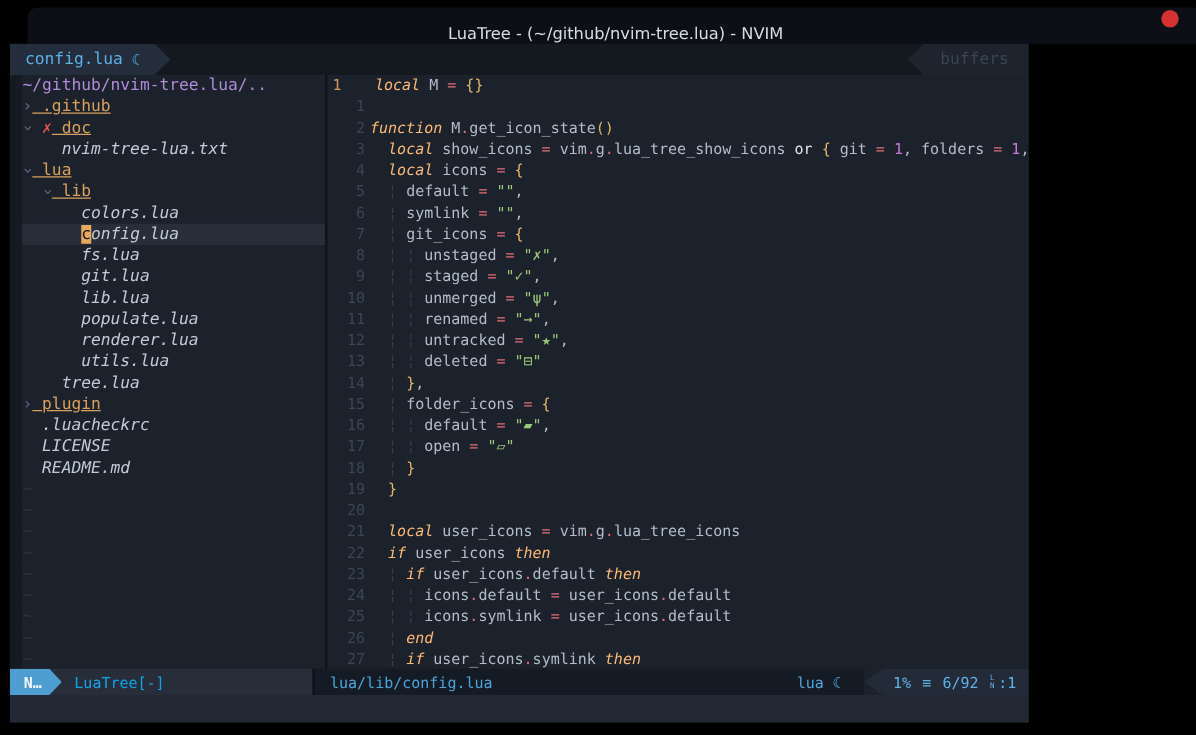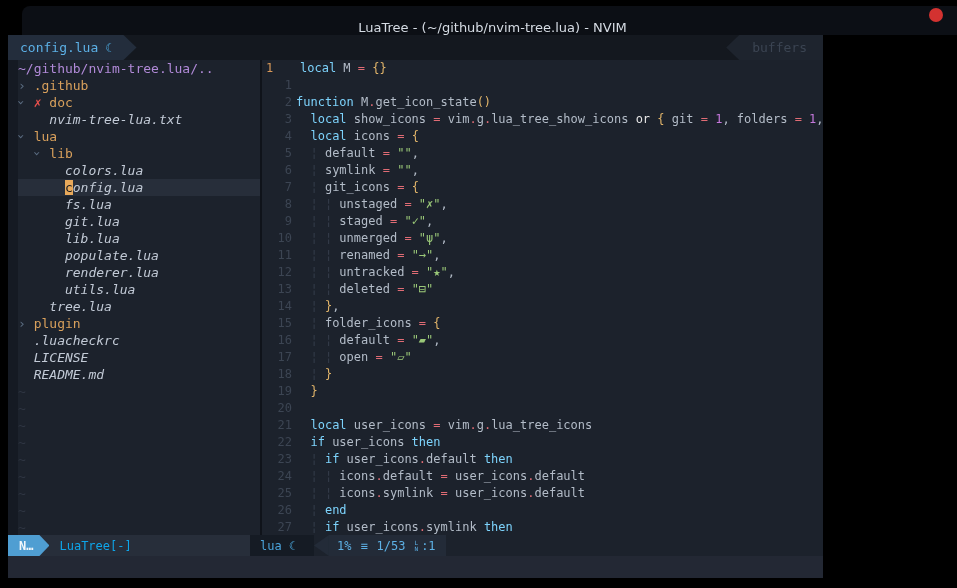--- a/index.html
+++ b/index.html
@@ -21,35 +21,35 @@
   .tab-spacer{flex:1;}
   .buffers{display:flex;align-items:center;padding:0 16px 0 26px;background:#1e242e;color:#3b4452;font-size:13px;
        clip-path:polygon(13px 0,100% 0,100% 100%,13px 100%,0 50%);}
   
   .main{flex:1 1 auto;display:flex;overflow:hidden;}
   .tree{width:242px;flex:0 0 242px;overflow:hidden;font-size:13px;line-height:17px;white-space:pre;
         background:linear-gradient(90deg,#151a23 0,#151a23 10px,#1c222c 10px);padding-left:10px;}
   .trow{height:17px;}
   .trow.cursorline{background:#272e3a;}
   .c-root{color:#b18ad8;}
-  .c-folder{color:#d8a05c;}
+  .c-folder{color:#d8a05c;text-decoration:underline;}
   .c-file{color:#c2cad6;font-style:italic;}
   .c-t{color:#c2cad6;}
   .c-chev,.c-chevd{color:#5b6d82;}
   .c-chevd{display:inline-block;transform:rotate(90deg);}
   .c-mark{color:#e8504c;}
   .c-tilde{color:#2e3542;}
   .c-cursor{background:#e8a95b;color:#14181f;}
   .editor{flex:1 1 auto;border-left:2px solid #0f131a;overflow:hidden;font-size:12px;line-height:17px;
           white-space:pre;background:#1c222c;}
   .crow{height:17px;display:flex;}
   .lnum{flex:0 0 30px;text-align:right;padding-right:4px;color:#3c4553;}
   .lnum.cur{text-align:left;padding-left:4px;color:#d79859;}
   .ctext{flex:1 1 auto;overflow:hidden;}
-  .tk-k{color:#7dd3fc;}
+  .tk-k{color:#fdba74;font-style:italic;}
   .tk-kb{color:#e5e5e5;}
   .tk-o{color:#e06c75;}
   .tk-b{color:#e2b56a;}
   .tk-s{color:#9ac878;}
   .tk-n{color:#c678dd;}
   .tk-t{color:#b3bcc8;}
   .tk-g{color:#353d4b;}
   
   .statusbar{height:21px;flex:0 0 auto;display:flex;align-items:stretch;font-size:12px;}
   .sl-left{width:242px;flex:0 0 242px;background:#272e3a;display:flex;align-items:center;}
@@ -91,29 +91,30 @@
   <div class="main">
     <div class="tree"><div class="trow"><span class="c-root">~/github/nvim-tree.lua/..</span></div><div class="trow"><span class="c-chev">›</span><span class="c-folder"> .github</span></div><div class="trow"><span class="c-chevd">›</span><span class="c-mark"> ✗</span><span class="c-folder"> doc</span></div><div class="trow"><span class="c-file">    nvim-tree-lua.txt</span></div><div class="trow"><span class="c-chevd">›</span><span class="c-folder"> lua</span></div><div class="trow"><span class="c-t">  </span><span class="c-chevd">›</span><span class="c-folder"> lib</span></div><div class="trow"><span class="c-file">      colors.lua</span></div><div class="trow cursorline"><span class="c-t">      </span><span class="c-cursor">c</span><span class="c-file">onfig.lua</span></div><div class="trow"><span class="c-file">      fs.lua</span></div><div class="trow"><span class="c-file">      git.lua</span></div><div class="trow"><span class="c-file">      lib.lua</span></div><div class="trow"><span class="c-file">      populate.lua</span></div><div class="trow"><span class="c-file">      renderer.lua</span></div><div class="trow"><span class="c-file">      utils.lua</span></div><div class="trow"><span class="c-file">    tree.lua</span></div><div class="trow"><span class="c-chev">›</span><span class="c-folder"> plugin</span></div><div class="trow"><span class="c-file">  .luacheckrc</span></div><div class="trow"><span class="c-file">  LICENSE</span></div><div class="trow"><span class="c-file">  README.md</span></div><div class="trow"><span class="c-tilde">~</span></div><div class="trow"><span class="c-tilde">~</span></div><div class="trow"><span class="c-tilde">~</span></div><div class="trow"><span class="c-tilde">~</span></div><div class="trow"><span class="c-tilde">~</span></div><div class="trow"><span class="c-tilde">~</span></div><div class="trow"><span class="c-tilde">~</span></div><div class="trow"><span class="c-tilde">~</span></div><div class="trow"><span class="c-tilde">~</span></div></div>
     <div class="editor"><div class="crow"><span class="lnum cur">1</span><span class="ctext"><span class="tk-k">local</span><span class="tk-t"> M </span><span class="tk-o">=</span><span class="tk-t"> </span><span class="tk-b">{}</span></span></div><div class="crow"><span class="lnum">1</span><span class="ctext"></span></div><div class="crow"><span class="lnum">2</span><span class="ctext"><span class="tk-k">function</span><span class="tk-t"> M</span><span class="tk-o">.</span><span class="tk-t">get_icon_state</span><span class="tk-b">()</span></span></div><div class="crow"><span class="lnum">3</span><span class="ctext"><span class="tk-t">  </span><span class="tk-k">local</span><span class="tk-t"> show_icons </span><span class="tk-o">=</span><span class="tk-t"> vim</span><span class="tk-o">.</span><span class="tk-t">g</span><span class="tk-o">.</span><span class="tk-t">lua_tree_show_icons </span><span class="tk-kb">or</span><span class="tk-t"> </span><span class="tk-b">{</span><span class="tk-t"> git </span><span class="tk-o">=</span><span class="tk-t"> </span><span class="tk-n">1</span><span class="tk-t">, folders </span><span class="tk-o">=</span><span class="tk-t"> </span><span class="tk-n">1</span><span class="tk-t">, files </span><span class="tk-o">=</span></span></div><div class="crow"><span class="lnum">4</span><span class="ctext"><span class="tk-t">  </span><span class="tk-k">local</span><span class="tk-t"> icons </span><span class="tk-o">=</span><span class="tk-t"> </span><span class="tk-b">{</span></span></div><div class="crow"><span class="lnum">5</span><span class="ctext"><span class="tk-t">  </span><span class="tk-g">¦ </span><span class="tk-t">default </span><span class="tk-o">=</span><span class="tk-t"> </span><span class="tk-s">""</span><span class="tk-t">,</span></span></div><div class="crow"><span class="lnum">6</span><span class="ctext"><span class="tk-t">  </span><span class="tk-g">¦ </span><span class="tk-t">symlink </span><span class="tk-o">=</span><span class="tk-t"> </span><span class="tk-s">""</span><span class="tk-t">,</span></span></div><div class="crow"><span class="lnum">7</span><span class="ctext"><span class="tk-t">  </span><span class="tk-g">¦ </span><span class="tk-t">git_icons </span><span class="tk-o">=</span><span class="tk-t"> </span><span class="tk-b">{</span></span></div><div class="crow"><span class="lnum">8</span><span class="ctext"><span class="tk-t">  </span><span class="tk-g">¦ </span><span class="tk-g">¦ </span><span class="tk-t">unstaged </span><span class="tk-o">=</span><span class="tk-t"> </span><span class="tk-s">"✗"</span><span class="tk-t">,</span></span></div><div class="crow"><span class="lnum">9</span><span class="ctext"><span class="tk-t">  </span><span class="tk-g">¦ </span><span class="tk-g">¦ </span><span class="tk-t">staged </span><span class="tk-o">=</span><span class="tk-t"> </span><span class="tk-s">"✓"</span><span class="tk-t">,</span></span></div><div class="crow"><span class="lnum">10</span><span class="ctext"><span class="tk-t">  </span><span class="tk-g">¦ </span><span class="tk-g">¦ </span><span class="tk-t">unmerged </span><span class="tk-o">=</span><span class="tk-t"> </span><span class="tk-s">"ψ"</span><span class="tk-t">,</span></span></div><div class="crow"><span class="lnum">11</span><span class="ctext"><span class="tk-t">  </span><span class="tk-g">¦ </span><span class="tk-g">¦ </span><span class="tk-t">renamed </span><span class="tk-o">=</span><span class="tk-t"> </span><span class="tk-s">"→"</span><span class="tk-t">,</span></span></div><div class="crow"><span class="lnum">12</span><span class="ctext"><span class="tk-t">  </span><span class="tk-g">¦ </span><span class="tk-g">¦ </span><span class="tk-t">untracked </span><span class="tk-o">=</span><span class="tk-t"> </span><span class="tk-s">"★"</span><span class="tk-t">,</span></span></div><div class="crow"><span class="lnum">13</span><span class="ctext"><span class="tk-t">  </span><span class="tk-g">¦ </span><span class="tk-g">¦ </span><span class="tk-t">deleted </span><span class="tk-o">=</span><span class="tk-t"> </span><span class="tk-s">"⊟"</span></span></div><div class="crow"><span class="lnum">14</span><span class="ctext"><span class="tk-t">  </span><span class="tk-g">¦ </span><span class="tk-b">}</span><span class="tk-t">,</span></span></div><div class="crow"><span class="lnum">15</span><span class="ctext"><span class="tk-t">  </span><span class="tk-g">¦ </span><span class="tk-t">folder_icons </span><span class="tk-o">=</span><span class="tk-t"> </span><span class="tk-b">{</span></span></div><div class="crow"><span class="lnum">16</span><span class="ctext"><span class="tk-t">  </span><span class="tk-g">¦ </span><span class="tk-g">¦ </span><span class="tk-t">default </span><span class="tk-o">=</span><span class="tk-t"> </span><span class="tk-s">"▰"</span><span class="tk-t">,</span></span></div><div class="crow"><span class="lnum">17</span><span class="ctext"><span class="tk-t">  </span><span class="tk-g">¦ </span><span class="tk-g">¦ </span><span class="tk-t">open </span><span class="tk-o">=</span><span class="tk-t"> </span><span class="tk-s">"▱"</span></span></div><div class="crow"><span class="lnum">18</span><span class="ctext"><span class="tk-t">  </span><span class="tk-g">¦ </span><span class="tk-b">}</span></span></div><div class="crow"><span class="lnum">19</span><span class="ctext"><span class="tk-t">  </span><span class="tk-b">}</span></span></div><div class="crow"><span class="lnum">20</span><span class="ctext"></span></div><div class="crow"><span class="lnum">21</span><span class="ctext"><span class="tk-t">  </span><span class="tk-k">local</span><span class="tk-t"> user_icons </span><span class="tk-o">=</span><span class="tk-t"> vim</span><span class="tk-o">.</span><span class="tk-t">g</span><span class="tk-o">.</span><span class="tk-t">lua_tree_icons</span></span></div><div class="crow"><span class="lnum">22</span><span class="ctext"><span class="tk-t">  </span><span class="tk-k">if</span><span class="tk-t"> user_icons </span><span class="tk-k">then</span></span></div><div class="crow"><span class="lnum">23</span><span class="ctext"><span class="tk-t">  </span><span class="tk-g">¦ </span><span class="tk-k">if</span><span class="tk-t"> user_icons</span><span class="tk-o">.</span><span class="tk-t">default </span><span class="tk-k">then</span></span></div><div class="crow"><span class="lnum">24</span><span class="ctext"><span class="tk-t">  </span><span class="tk-g">¦ </span><span class="tk-g">¦ </span><span class="tk-t">icons</span><span class="tk-o">.</span><span class="tk-t">default </span><span class="tk-o">=</span><span class="tk-t"> user_icons</span><span class="tk-o">.</span><span class="tk-t">default</span></span></div><div class="crow"><span class="lnum">25</span><span class="ctext"><span class="tk-t">  </span><span class="tk-g">¦ </span><span class="tk-g">¦ </span><span class="tk-t">icons</span><span class="tk-o">.</span><span class="tk-t">symlink </span><span class="tk-o">=</span><span class="tk-t"> user_icons</span><span class="tk-o">.</span><span class="tk-t">default</span></span></div><div class="crow"><span class="lnum">26</span><span class="ctext"><span class="tk-t">  </span><span class="tk-g">¦ </span><span class="tk-k">end</span></span></div><div class="crow"><span class="lnum">27</span><span class="ctext"><span class="tk-t">  </span><span class="tk-g">¦ </span><span class="tk-k">if</span><span class="tk-t"> user_icons</span><span class="tk-o">.</span><span class="tk-t">symlink </span><span class="tk-k">then</span></span></div></div>
   </div>
 
   <div class="statusbar">
     <div class="sl-left">
       <div class="mode-badge">N…</div>
       <span class="sl-leftname">LuaTree[-]</span>
     </div>
+    <div class="sl-file">lua/lib/config.lua</div>
     <div class="sl-ft">
       <span>lua</span>
       <span class="moon">☾</span>
     </div>
     <div class="sl-sep"></div>
     <div class="sl-right">
       <span>1%</span>
       <span>≡</span>
-      <span>1/53</span>
+      <span>6/92</span>
       <span class="lnstack">
         <span>L</span>
         <span>N</span>
       </span>
       <span>:1</span>
     </div>
   </div>
 
   <div class="cmdline"></div>
 </div>

